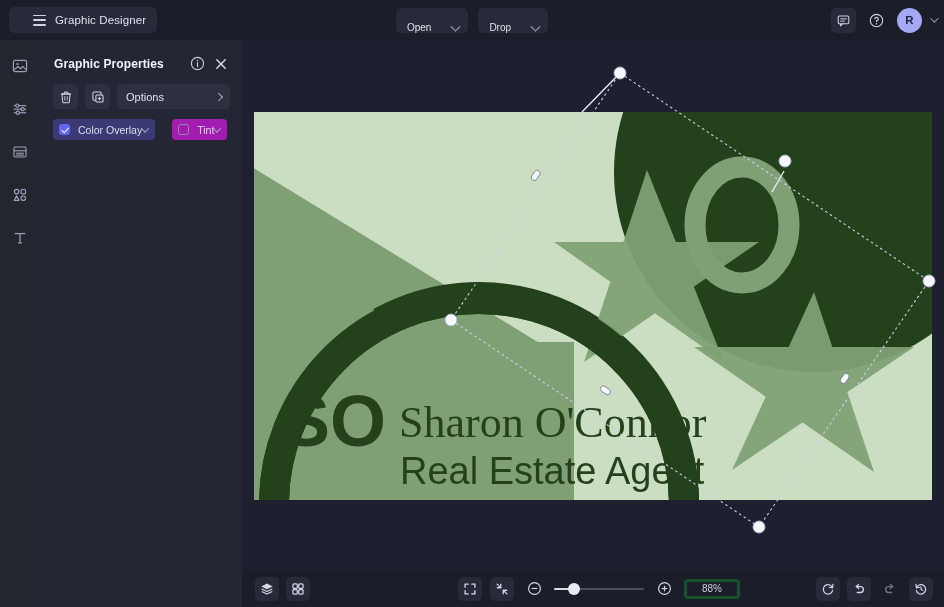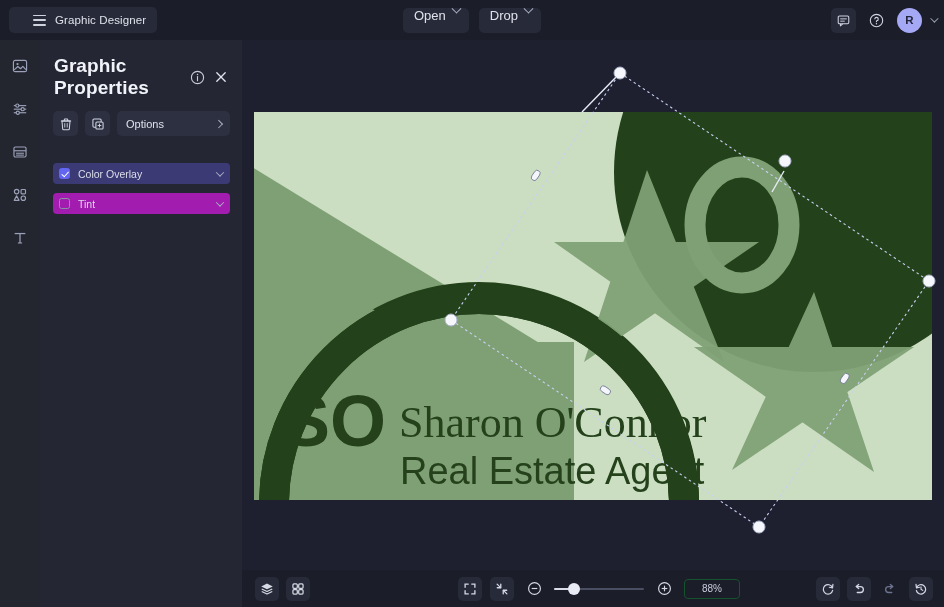--- a/index.html
+++ b/index.html
@@ -26,24 +26,24 @@
   .hamburger i { display: block; height: 1.6px; background: #cfd2df; border-radius: 1px; }
   .app-title { font-size: 11.5px; color: #dfe2ec; letter-spacing: .1px; }
 
   .center-ctrls {
     position: absolute; left: 0; right: 0; top: 0; height: 40px;
     display: flex; align-items: center; justify-content: center; gap: 10px;
     pointer-events: none;
   }
   .menu-btn {
     pointer-events: auto;
-    display: flex; align-items: flex-start; gap: 7px;
+    display: flex; align-items: flex-end; gap: 21px;
     height: 25px; padding: 0 9px 0 11px;
     background: #272a38; border-radius: 5px; cursor: pointer;
-    font-size: 13px; color: #dfe2ec;
+    font-size: 10px; color: #dfe2ec;
   }
   .chev { width: 7px; height: 7px; border-right: 1.4px solid #aab0c4; border-bottom: 1.4px solid #aab0c4; transform: rotate(45deg) translate(-2px,-2px); }
 
   .right-ctrls {
     position: absolute; right: 8px; top: 0; height: 40px;
     display: flex; align-items: center; gap: 8px;
   }
   .icon-btn {
     width: 25px; height: 25px; border-radius: 5px; background: #272a38;
     display: flex; align-items: center; justify-content: center; cursor: pointer;
@@ -66,33 +66,33 @@
   .rail-item { width: 28px; height: 28px; display:flex; align-items:center; justify-content:center; border-radius:5px; cursor:pointer; }
 
   
   .panel {
     position: absolute; left: 40px; top: 40px; width: 202px; height: 567px;
     background: #242633;
   }
   .panel-head {
     display: flex; align-items: center; padding: 15px 13px 0 14px;
   }
-  .panel-title { font-size: 19px; color: #f1f3f9; font-weight: bold; letter-spacing: .1px; flex: 1; }
+  .panel-title { font-size: 12px; color: #f1f3f9; font-weight: bold; letter-spacing: .1px; flex: 1; }
   .panel-head .ic { width: 17px; height: 17px; display:flex;align-items:center;justify-content:center; cursor:pointer; margin-left: 6px;}
 
   .panel-tools { display: flex; align-items: flex-start; gap: 7px; padding: 12px 12px 0 13px; }
   .tool-sq { width: 25px; height: 25px; border-radius: 5px; background: #2d3040; display:flex;align-items:center;justify-content:center; cursor:pointer; }
   .options-btn {
     flex: 1; height: 25px; background: #2d3040; border-radius: 5px;
     display: flex; align-items: center; padding: 0 9px;
     font-size: 11px; color: #dfe2ec; cursor: pointer;
   }
   .options-btn .r { margin-left: auto; width: 5.5px; height: 5.5px; border-right: 1.4px solid #aab0c4; border-top: 1.4px solid #aab0c4; transform: rotate(45deg); }
 
-  .fx-list { margin-top: 27px; padding: 0 12px 0 13px; display: flex; flex-direction: column; gap: 9px; }
+  .fx-list { margin-top: 10px; padding: 0 12px 0 13px; display: flex; flex-direction: row; gap: 17px; }
   .fx-row {
     height: 21px; border-radius: 4px; display: flex; align-items: center;
     padding: 0 7px 0 6px; background: #a21caf; cursor: pointer;
   }
   .fx-row.active { background: #3b3a74; }
   .cb { width: 11px; height: 11px; border-radius: 2.5px; border: 1.4px solid #8b90a8; flex: 0 0 auto; }
   .cb.on { background: #6366f1; border-color: #6366f1; position: relative; }
   .cb.on:after {
     content: ""; position: absolute; left: 3px; top: 0.5px;
     width: 3.4px; height: 6.4px; border: solid #fff; border-width: 0 1.5px 1.5px 0; transform: rotate(42deg);
@@ -122,21 +122,21 @@
   .bb-left { display: flex; gap: 7px; margin-left: 13px; }
   .bb-center { position: absolute; left: 216px; display: flex; align-items: center; gap: 8px; }
   .bb-right { position: absolute; right: 11px; display: flex; gap: 7px; }
   .bsq { width: 24px; height: 24px; border-radius: 5px; background: #272a38; display:flex;align-items:center;justify-content:center; cursor:pointer; }
   .bsq.ghost { background: transparent; }
   .slider { width: 90px; height: 14px; position: relative; cursor: pointer; }
   .slider .track { position:absolute; left:0; top:6px; width:90px; height:2px; background:#4a4e63; border-radius:2px; }
   .slider .fill { position:absolute; left:0; top:6px; width:18px; height:2px; background:#d8dbe8; border-radius:2px; }
   .slider .knob { position:absolute; left:14px; top:1px; width:12px; height:12px; border-radius:50%; background:#e9ebf4; }
   .zoomval {
-    width: 56px; height: 20px; border: 1px solid #14532d; border-radius: 4px;
+    width: 56px; height: 20px; border: 3px solid #14532d; border-radius: 4px;
     display: flex; align-items: center; justify-content: center;
     font-size: 10px; color: #c9cddd; cursor: text;
   }
 </style>
 </head>
 <body>
 
 <div id="app">
 
   <div class="topbar">

